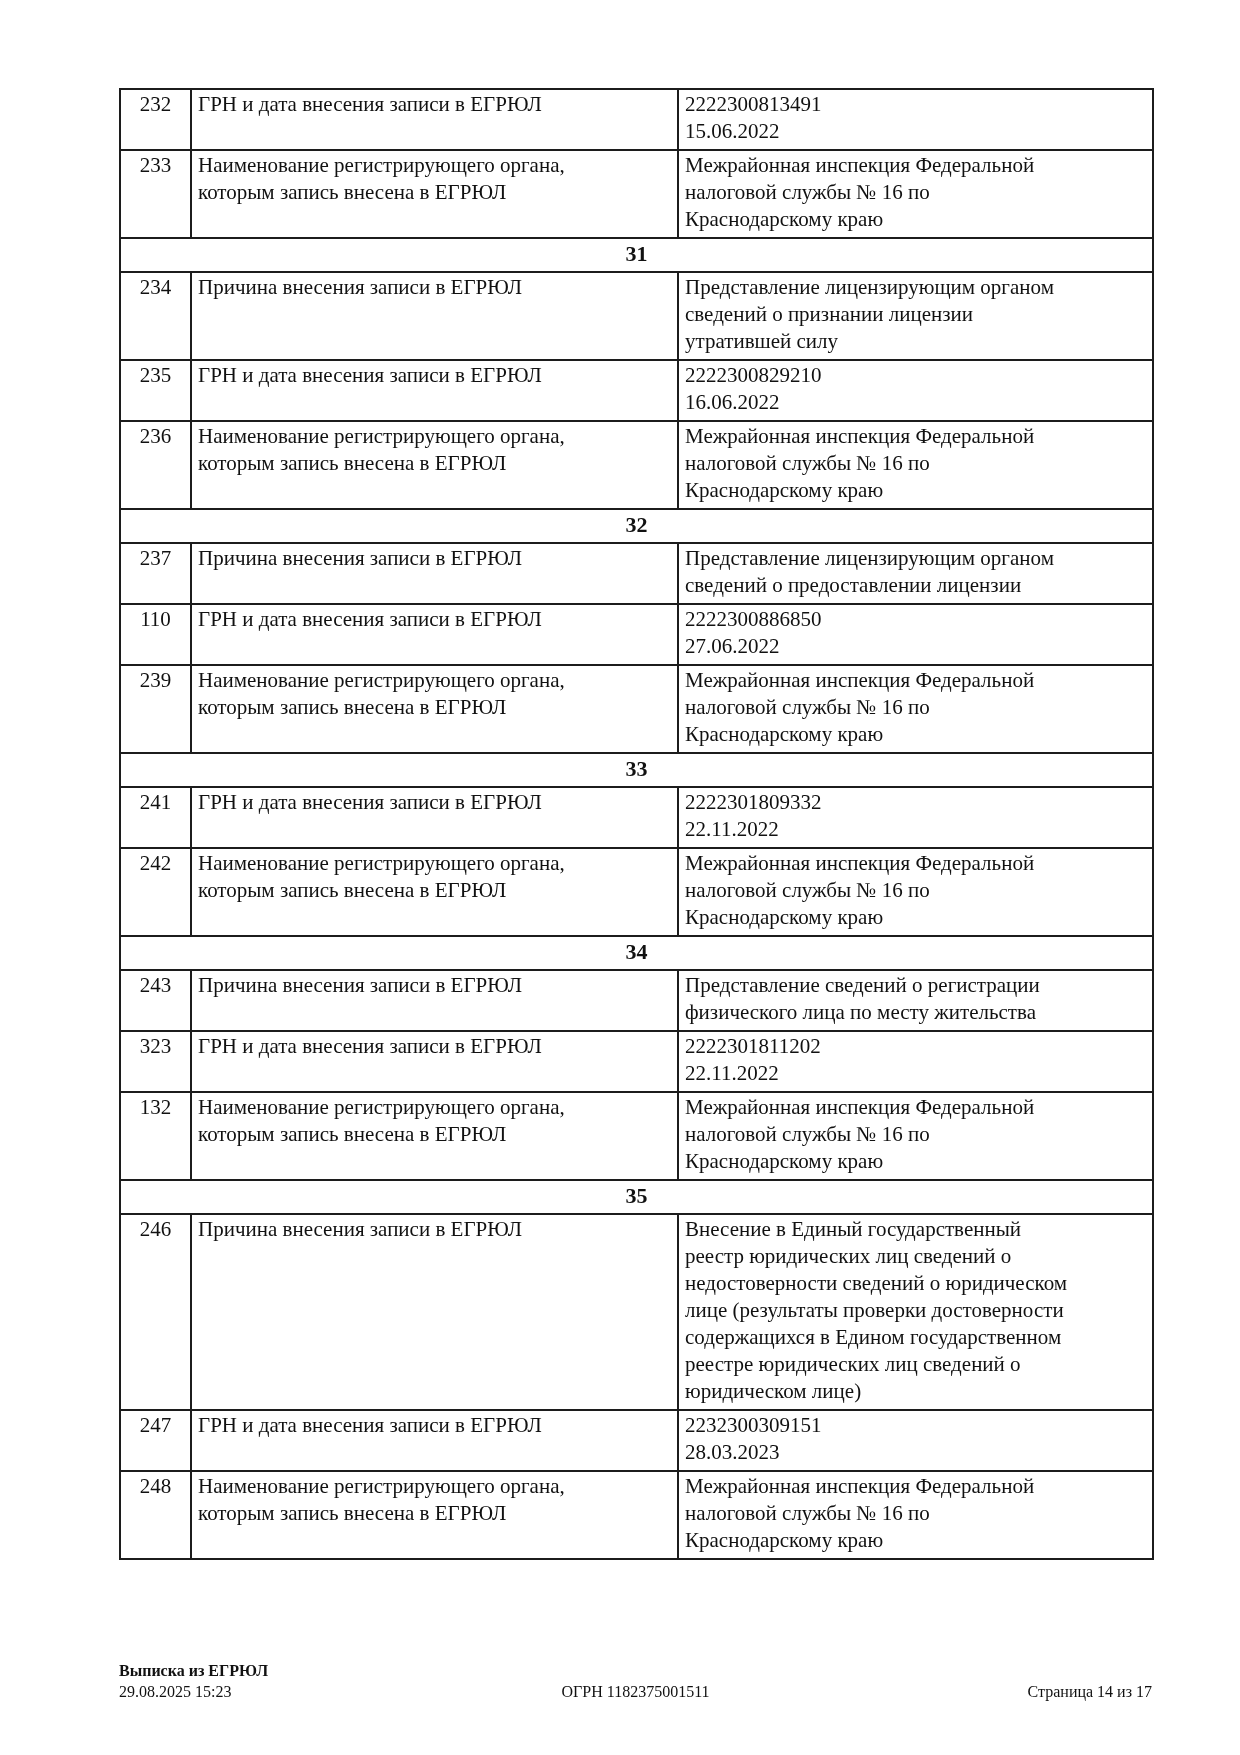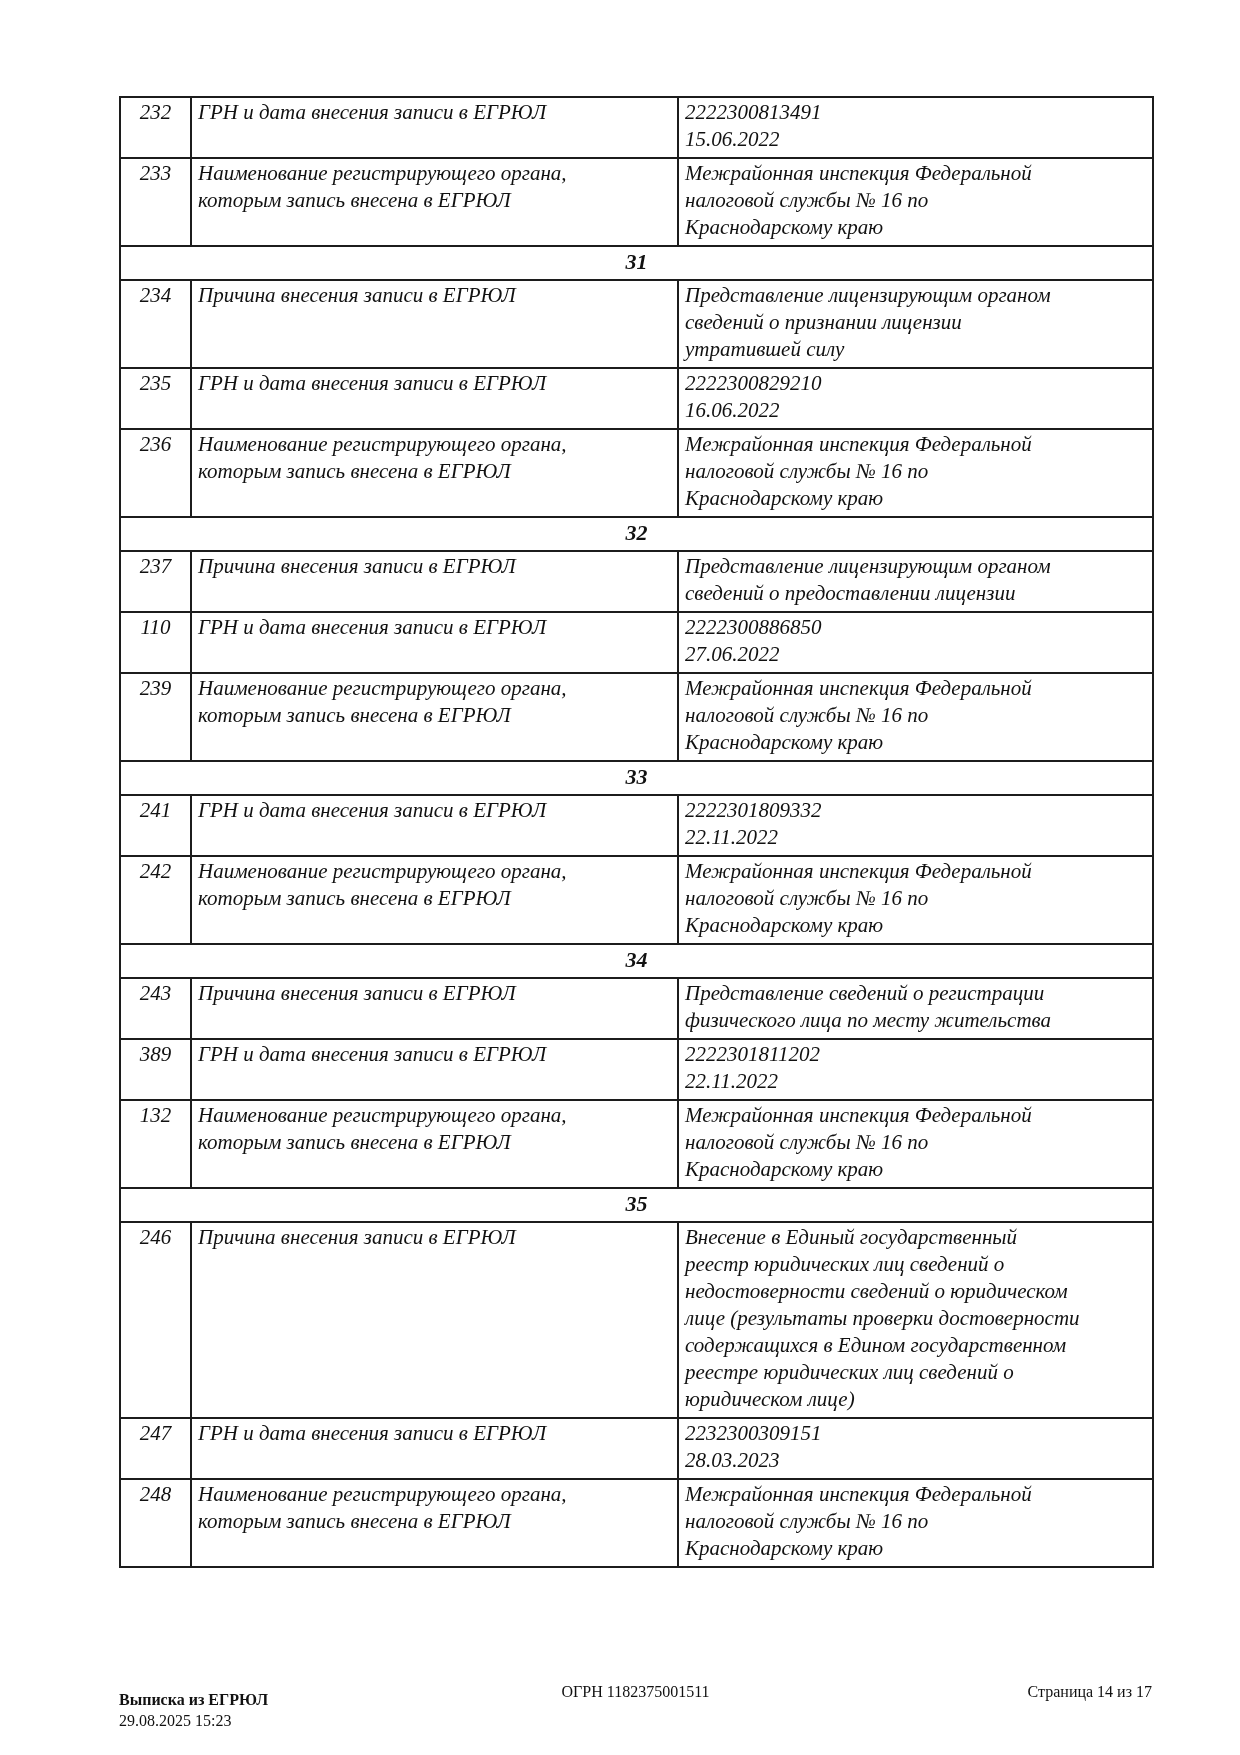--- a/index.html
+++ b/index.html
@@ -12,27 +12,26 @@
     width: 1240px;
     height: 1755px;
     background: #ffffff;
     color: #111111;
     font-family: "Liberation Serif", "DejaVu Serif", serif;
     overflow: hidden;
   }
   table.egrul {
     position: absolute;
     left: 119px;
-    top: 96px;
+    top: 88px;
     border-collapse: collapse;
     table-layout: fixed;
     width: 1033px;
     font-size: 21px;
     line-height: 27px;
-    font-style: italic;
   }
   table.egrul td {
     border: 2px solid #1c1c1c;
     vertical-align: top;
     padding: 1px 6px 4px 6px;
   }
   td.num {
     text-align: center;
     padding-left: 2px;
     padding-right: 2px;
@@ -60,21 +59,20 @@
     font-size: 16px;
     line-height: 21px;
   }
   .footer-left {
     position: absolute;
     left: 0;
     top: 0;
   }
   .footer-title {
     font-weight: bold;
-    margin-top: 29px;
   }
   .footer-center {
     position: absolute;
     left: 50%;
     transform: translateX(-50%);
     top: 21px;
     white-space: nowrap;
   }
   .footer-right {
     position: absolute;
@@ -176,21 +174,21 @@
         <tr>
           <td colspan="3" class="section">34</td>
         </tr>
         <tr>
           <td class="num">243</td>
           <td class="label">Причина внесения записи в ЕГРЮЛ</td>
           <td class="value">Представление сведений о регистрации
 физического лица по месту жительства</td>
         </tr>
         <tr>
-          <td class="num">389</td>
+          <td class="num">323</td>
           <td class="label">ГРН и дата внесения записи в ЕГРЮЛ</td>
           <td class="value">2222301811202
 22.11.2022</td>
         </tr>
         <tr>
           <td class="num">132</td>
           <td class="label">Наименование регистрирующего органа,
 которым запись внесена в ЕГРЮЛ</td>
           <td class="value">Межрайонная инспекция Федеральной
 налоговой службы № 16 по

